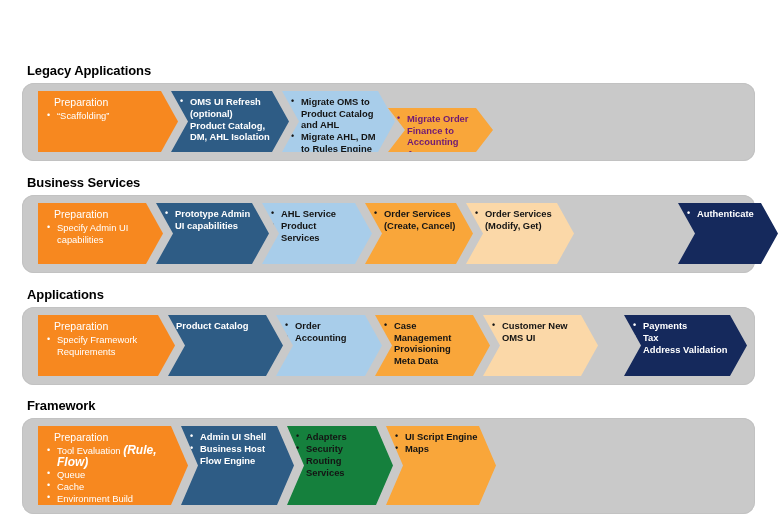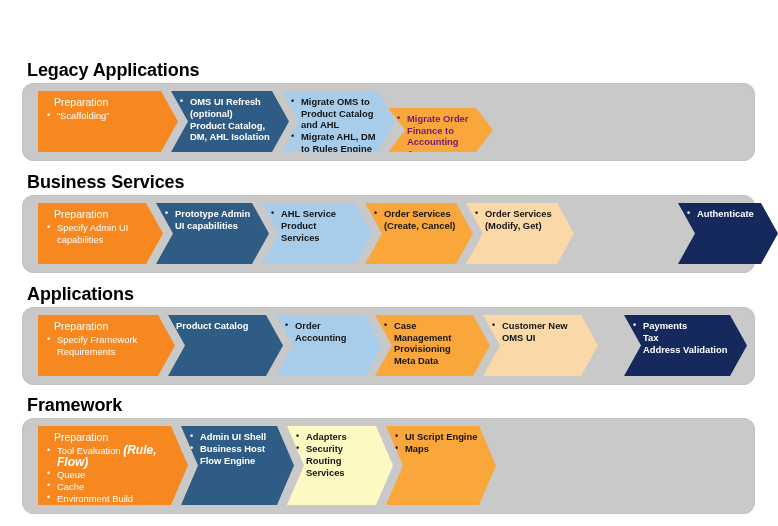--- a/index.html
+++ b/index.html
@@ -24,21 +24,21 @@
   }
 
   
   .lane {
     position: absolute;
     left: 22px;
     width: 733px;
   }
 
   .lane-title {
-    font-size: 18px;
+    font-size: 13px;
     font-weight: bold;
     color: #000000;
     letter-spacing: -0.1px;
     margin: 0 0 5px 5px;
     line-height: 15px;
     white-space: nowrap;
   }
 
   .lane-band {
     position: relative;
@@ -242,21 +242,21 @@
               <li>Environment Build</li>
             </ul>
           </div>
           <div class="chev mid" style="left: 143px; width: 113px; background: rgb(46, 92, 133); color: rgb(255, 255, 255); z-index: 19;">
             <ul class="items">
               <li>Admin UI Shell</li>
               <li>Business Host</li>
               <li>Flow Engine</li>
             </ul>
           </div>
-          <div class="chev mid" style="left: 249px; width: 106px; background: #fef9c3; color: rgb(20, 20, 20); z-index: 18;">
+          <div class="chev mid" style="left: 249px; width: 106px; background: #15803d; color: rgb(20, 20, 20); z-index: 18;">
             <ul class="items">
               <li>Adapters</li>
               <li>Security</li>
               <li>Routing Services</li>
             </ul>
           </div>
           <div class="chev mid" style="left: 348px; width: 110px; background: rgb(249, 166, 58); color: rgb(20, 20, 20); z-index: 17;">
             <ul class="items">
               <li>UI Script Engine</li>
               <li>Maps</li>

